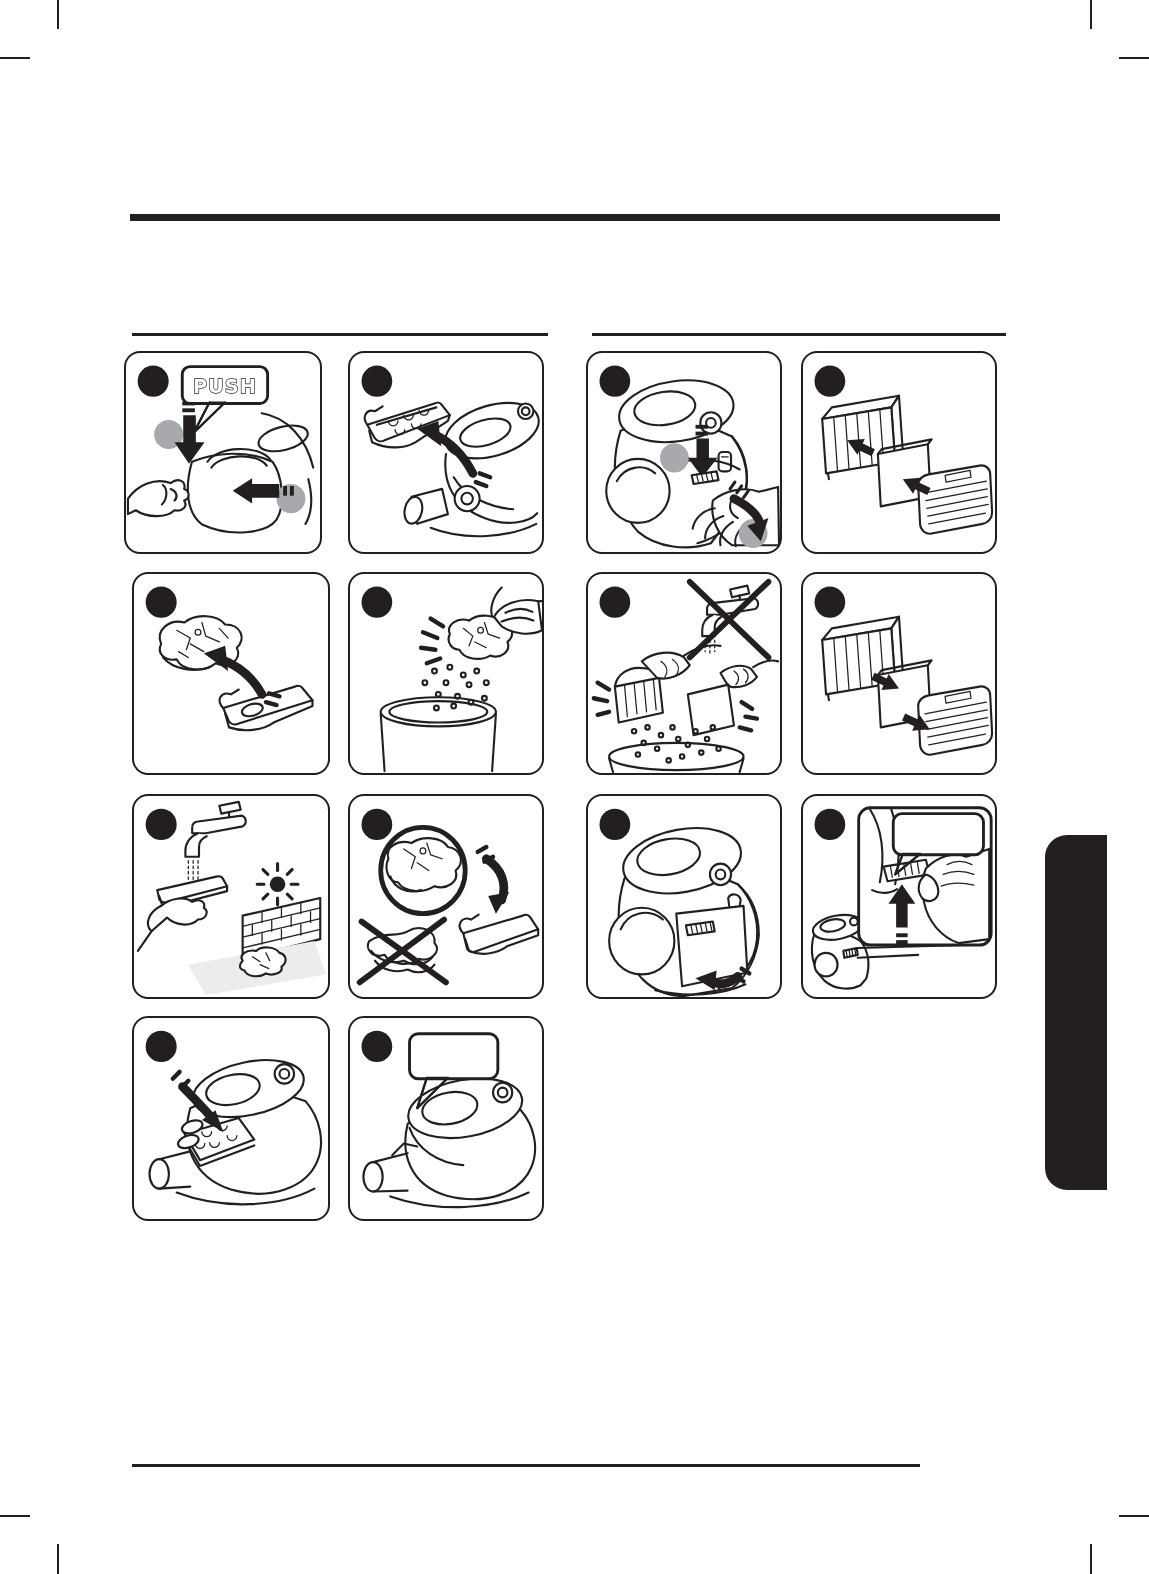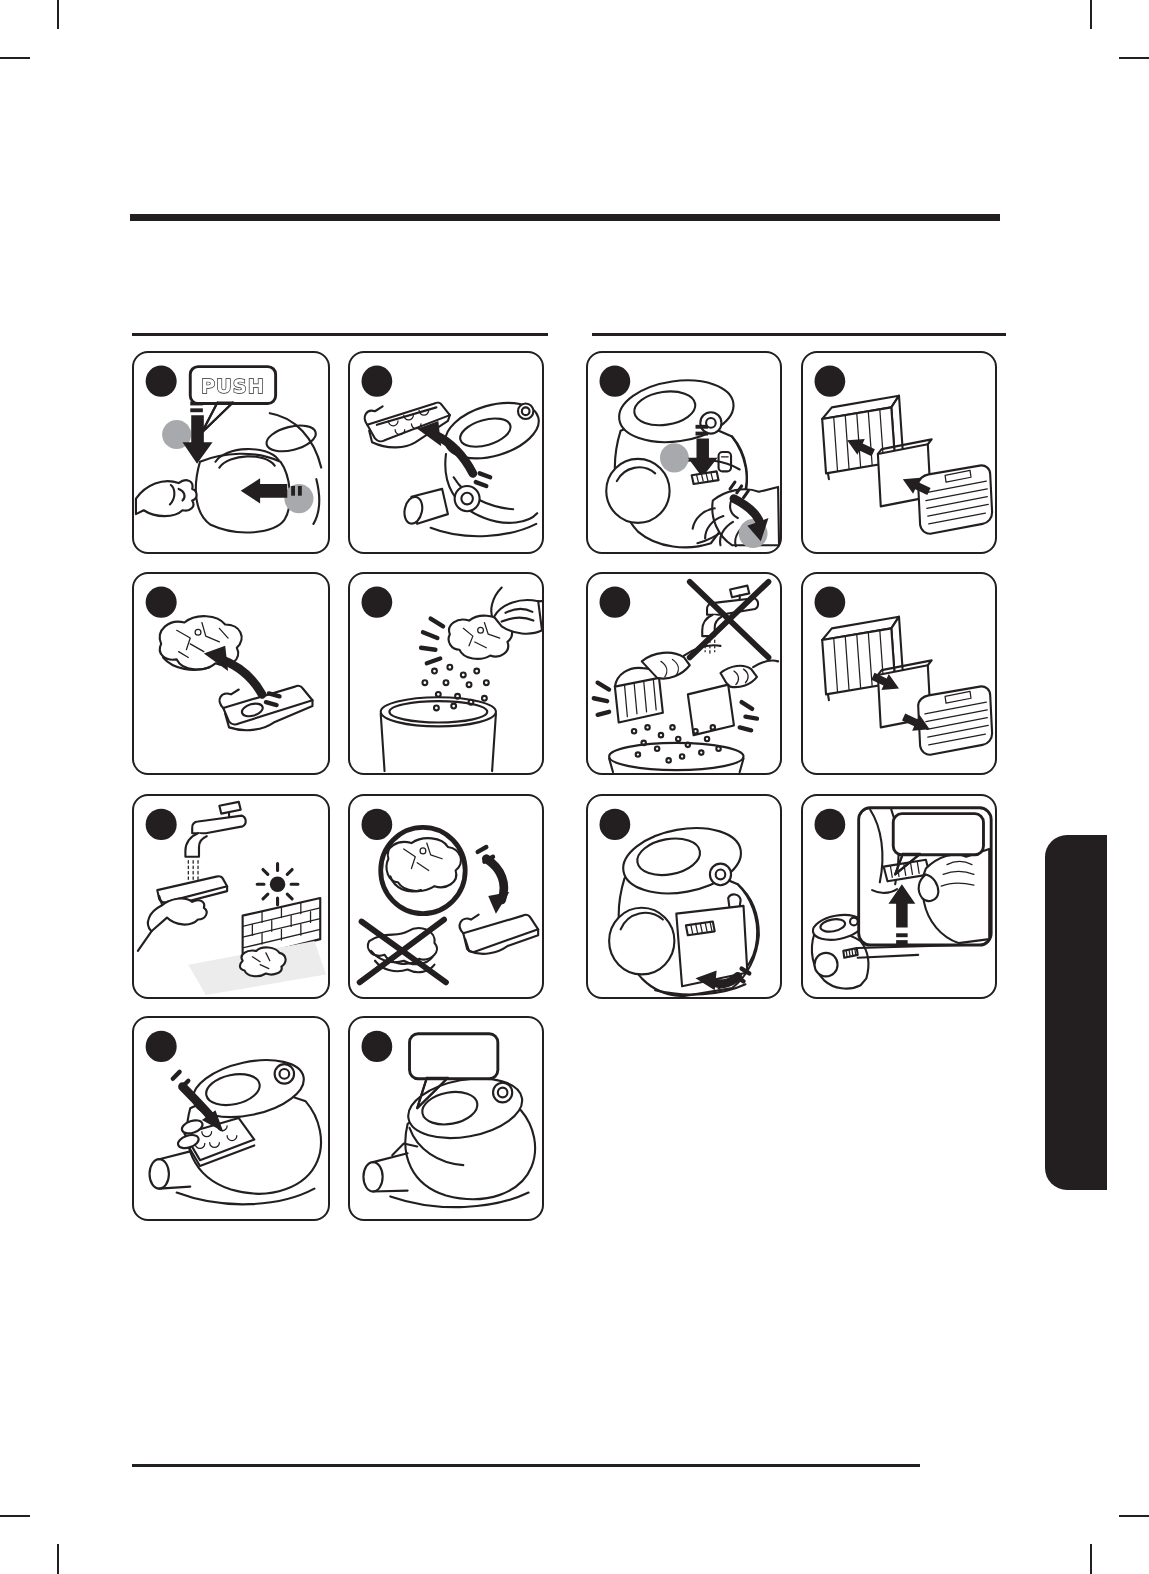--- a/index.html
+++ b/index.html
@@ -42,21 +42,21 @@
   <div class="mark" style="left:1119px;top:1515px;width:30px;height:2px;"></div>
   <div class="mark" style="left:1090px;top:1544px;width:2px;height:30px;"></div>
 
   <div class="rule" style="left:130px;top:214px;width:870px;height:7px;"></div>
   <div class="rule" style="left:132px;top:333px;width:416px;height:3px;"></div>
   <div class="rule" style="left:592px;top:333px;width:414px;height:3px;"></div>
   <div class="rule" style="left:132px;top:1464px;width:788px;height:3px;"></div>
 
   <div class="side-tab"></div>
 
-  <figure class="panel" style="left:132px;top:351px;width:198px;height:203px;">
+  <figure class="panel" style="left:124px;top:351px;width:198px;height:203px;">
     <svg viewBox="0 0 200 205" preserveAspectRatio="none">
       <path d="M140,62 C166,66 186,88 193,118 M188,130 C193,150 191,166 185,176"></path>
       <ellipse cx="162" cy="88" rx="26" ry="12" transform="rotate(-14 162 88)"></ellipse>
       <path class="w" d="M68,112 C60,140 63,166 79,177 C107,190 145,186 155,172 C165,156 161,126 151,112 C125,100 92,102 68,112 Z"></path>
       <path d="M84,112 C94,96 137,94 149,110 M88,118 C98,104 135,102 145,116"></path>
       <path class="w" d="M2,150 C12,136 30,128 46,134 C54,128 62,132 60,140 C66,142 66,150 60,152 C64,158 58,164 50,162 C42,170 22,170 10,162 L2,166 Z"></path>
       <path d="M46,140 C52,142 54,148 50,152 M38,136 C43,140 43,150 37,156"></path>
       <circle class="g" cx="44" cy="84" r="15"></circle>
       <circle class="g" cx="170" cy="150" r="15"></circle>
       <rect class="f" x="58" y="50" width="13" height="4"></rect>

